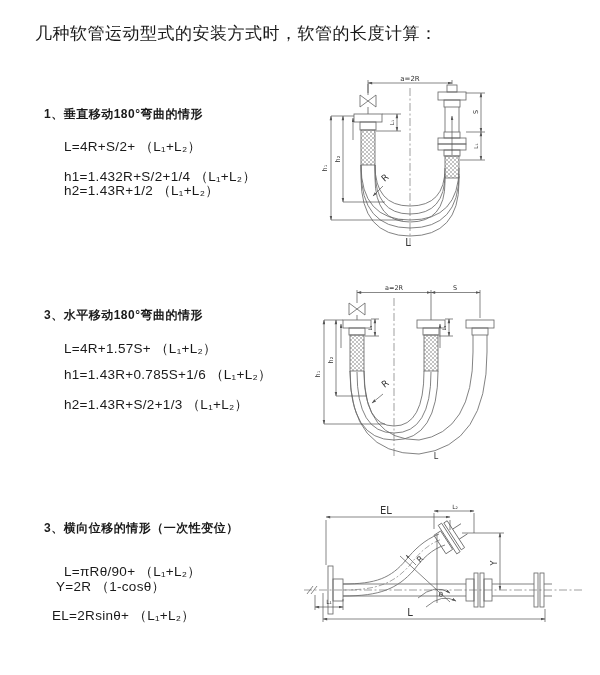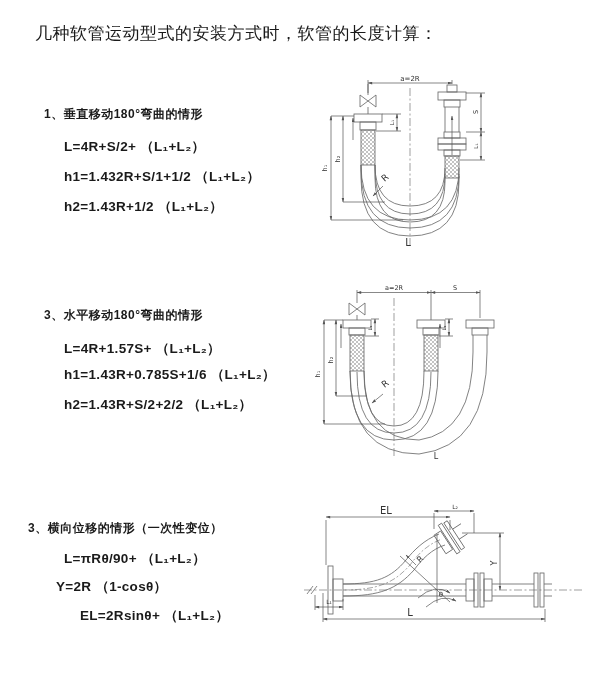--- a/index.html
+++ b/index.html
@@ -1,37 +1,37 @@
 <!DOCTYPE html>
 <html><head>
 <meta charset="utf-8">
 <style>
   html,body{margin:0;padding:0}
   body{width:600px;height:675px;background:#ffffff;position:relative;overflow:hidden;
        font-family:"Liberation Sans","DejaVu Sans",sans-serif;color:#1a1a1a}
   .abs{position:absolute;white-space:nowrap}
   .title{font-size:17px;font-weight:400;letter-spacing:.5px}
   .heading{font-size:12px;font-weight:600;letter-spacing:.5px}
-  .formula{font-size:13.5px;font-weight:700;letter-spacing:.3px}
+  .formula{font-size:13.5px;font-weight:400;letter-spacing:.3px}
   svg{position:absolute;overflow:visible}
   svg text{fill:#333;stroke:none;font-family:"DejaVu Sans","Liberation Sans",sans-serif}
   .ln{stroke:#6b6b6b;fill:none;stroke-width:.85}
   .dim{stroke:#555;fill:none;stroke-width:.7}
   .cl{stroke:#777;fill:none;stroke-width:.7;stroke-dasharray:8 2.5 2 2.5}
 </style>
 </head>
 <body>
 
 <div class="abs title" style="left:35px;top:22px">几种软管运动型式的安装方式时，软管的长度计算：</div>
 
 <div>
   <div class="abs heading" style="left:44px;top:106px">1、垂直移动180°弯曲的情形</div>
   <div class="abs formula" style="left:64px;top:138px">L=4R+S/2+ （L₁+L₂）</div>
-  <div class="abs formula" style="left:64px;top:168px">h1=1.432R+S/1+1/2 （L₁+L₂）</div>
-  <div class="abs formula" style="left:64px;top:198px">h2=1.43R+1/2 （L₁+L₂）</div>
+  <div class="abs formula" style="left:64px;top:168px">h1=1.432R+S/2+1/4 （L₁+L₂）</div>
+  <div class="abs formula" style="left:64px;top:182px">h2=1.43R+1/2 （L₁+L₂）</div>
 </div>
 
 <svg style="left:313px;top:70px" width="235" height="188" viewBox="0 0 235 188">
   <defs>
     <pattern id="ht1" patternUnits="userSpaceOnUse" width="4" height="4">
       <path d="M0,0 L4,4 M4,0 L0,4" stroke="#9a9a9a" stroke-width="0.6"></path>
     </pattern>
     <marker id="ae1" orient="auto" markerWidth="8" markerHeight="5" refX="6" refY="2">
       <path d="M0,0 L6.5,2 L0,4 Z" fill="#555"></path>
     </marker>
@@ -96,21 +96,21 @@
   <text x="165" y="42" font-size="6.5" text-anchor="middle" transform="rotate(-90 165 42)">S</text>
   <text x="165" y="76" font-size="5.5" text-anchor="middle" transform="rotate(-90 165 76)">L₁</text>
   <text x="74" y="110" font-size="9" text-anchor="middle" transform="rotate(-40 74 110)">R</text>
   <text x="95" y="176" font-size="10" text-anchor="middle">L</text>
 </svg>
 
 <div>
   <div class="abs heading" style="left:44px;top:307px">3、水平移动180°弯曲的情形</div>
   <div class="abs formula" style="left:64px;top:340px">L=4R+1.57S+ （L₁+L₂）</div>
   <div class="abs formula" style="left:64px;top:366px">h1=1.43R+0.785S+1/6 （L₁+L₂）</div>
-  <div class="abs formula" style="left:64px;top:396px">h2=1.43R+S/2+2/2 （L₁+L₂）</div>
+  <div class="abs formula" style="left:64px;top:396px">h2=1.43R+S/2+1/3 （L₁+L₂）</div>
 </div>
 
 <svg style="left:297px;top:282px" width="265" height="182" viewBox="0 0 265 182">
   <defs>
     <pattern id="ht2" patternUnits="userSpaceOnUse" width="4" height="4">
       <path d="M0,0 L4,4 M4,0 L0,4" stroke="#9a9a9a" stroke-width="0.6"></path>
     </pattern>
     <marker id="ae2" orient="auto" markerWidth="8" markerHeight="5" refX="6" refY="2">
       <path d="M0,0 L6.5,2 L0,4 Z" fill="#555"></path>
     </marker>
@@ -171,24 +171,24 @@
   <text x="158" y="8" font-size="6.5" text-anchor="middle">S</text>
   <text x="23" y="92" font-size="6.5" text-anchor="middle" transform="rotate(-90 23 92)">h₁</text>
   <text x="36" y="78" font-size="6.5" text-anchor="middle" transform="rotate(-90 36 78)">h₂</text>
   <text x="75" y="46" font-size="5" text-anchor="middle" transform="rotate(-90 75 46)">L₁</text>
   <text x="149" y="46" font-size="5" text-anchor="middle" transform="rotate(-90 149 46)">L₁</text>
   <text x="90" y="104" font-size="9" text-anchor="middle" transform="rotate(-38 90 104)">R</text>
   <text x="139" y="177" font-size="8" text-anchor="middle">L</text>
 </svg>
 
 <div>
-  <div class="abs heading" style="left:28px;top:520px">3、横向位移的情形（一次性变位）</div>
-  <div class="abs formula" style="left:64px;top:550px">L=πRθ/90+ （L₁+L₂）</div>
+  <div class="abs heading" style="left:44px;top:520px">3、横向位移的情形（一次性变位）</div>
+  <div class="abs formula" style="left:64px;top:563px">L=πRθ/90+ （L₁+L₂）</div>
   <div class="abs formula" style="left:56px;top:578px">Y=2R （1-cosθ）</div>
-  <div class="abs formula" style="left:80px;top:607px">EL=2Rsinθ+ （L₁+L₂）</div>
+  <div class="abs formula" style="left:52px;top:607px">EL=2Rsinθ+ （L₁+L₂）</div>
 </div>
 
 <svg style="left:298px;top:503px" width="292" height="142" viewBox="0 0 292 142">
   <defs>
     <marker id="ae3" orient="auto" markerWidth="8" markerHeight="5" refX="6" refY="2">
       <path d="M0,0 L6.5,2 L0,4 Z" fill="#555"></path>
     </marker>
     <marker id="as3" orient="auto" markerWidth="8" markerHeight="5" refX="0.5" refY="2">
       <path d="M6.5,0 L0,2 L6.5,4 Z" fill="#555"></path>
     </marker>

